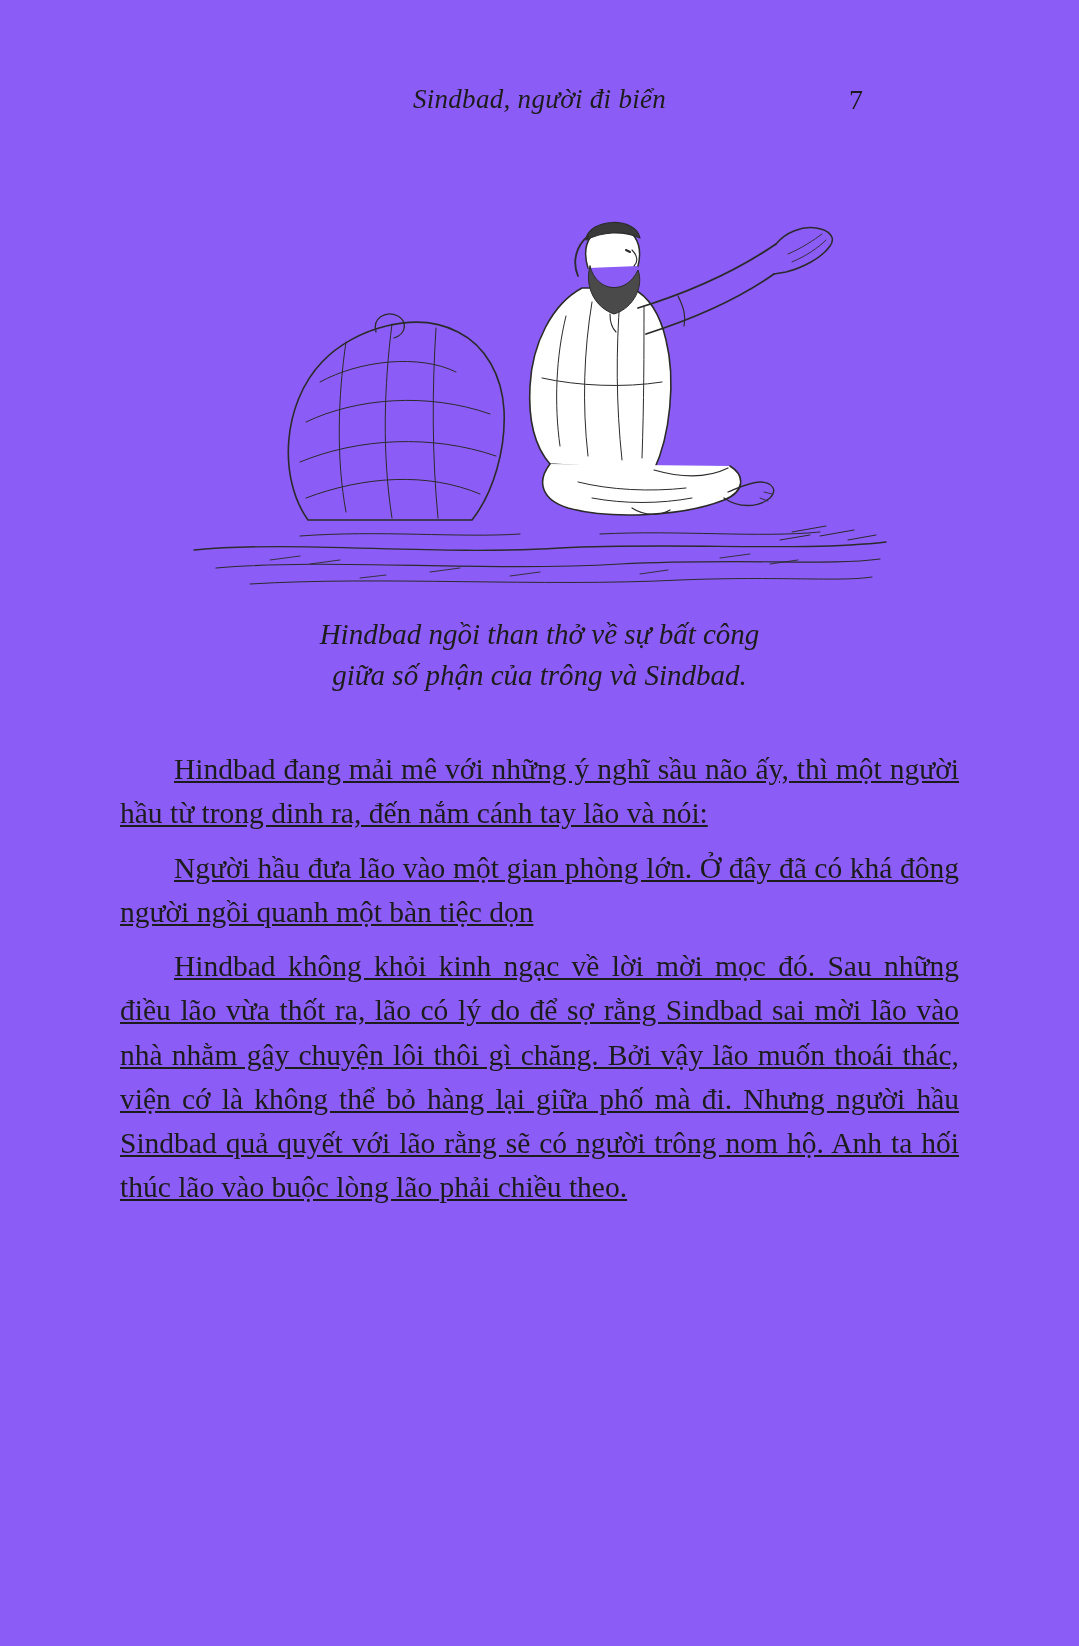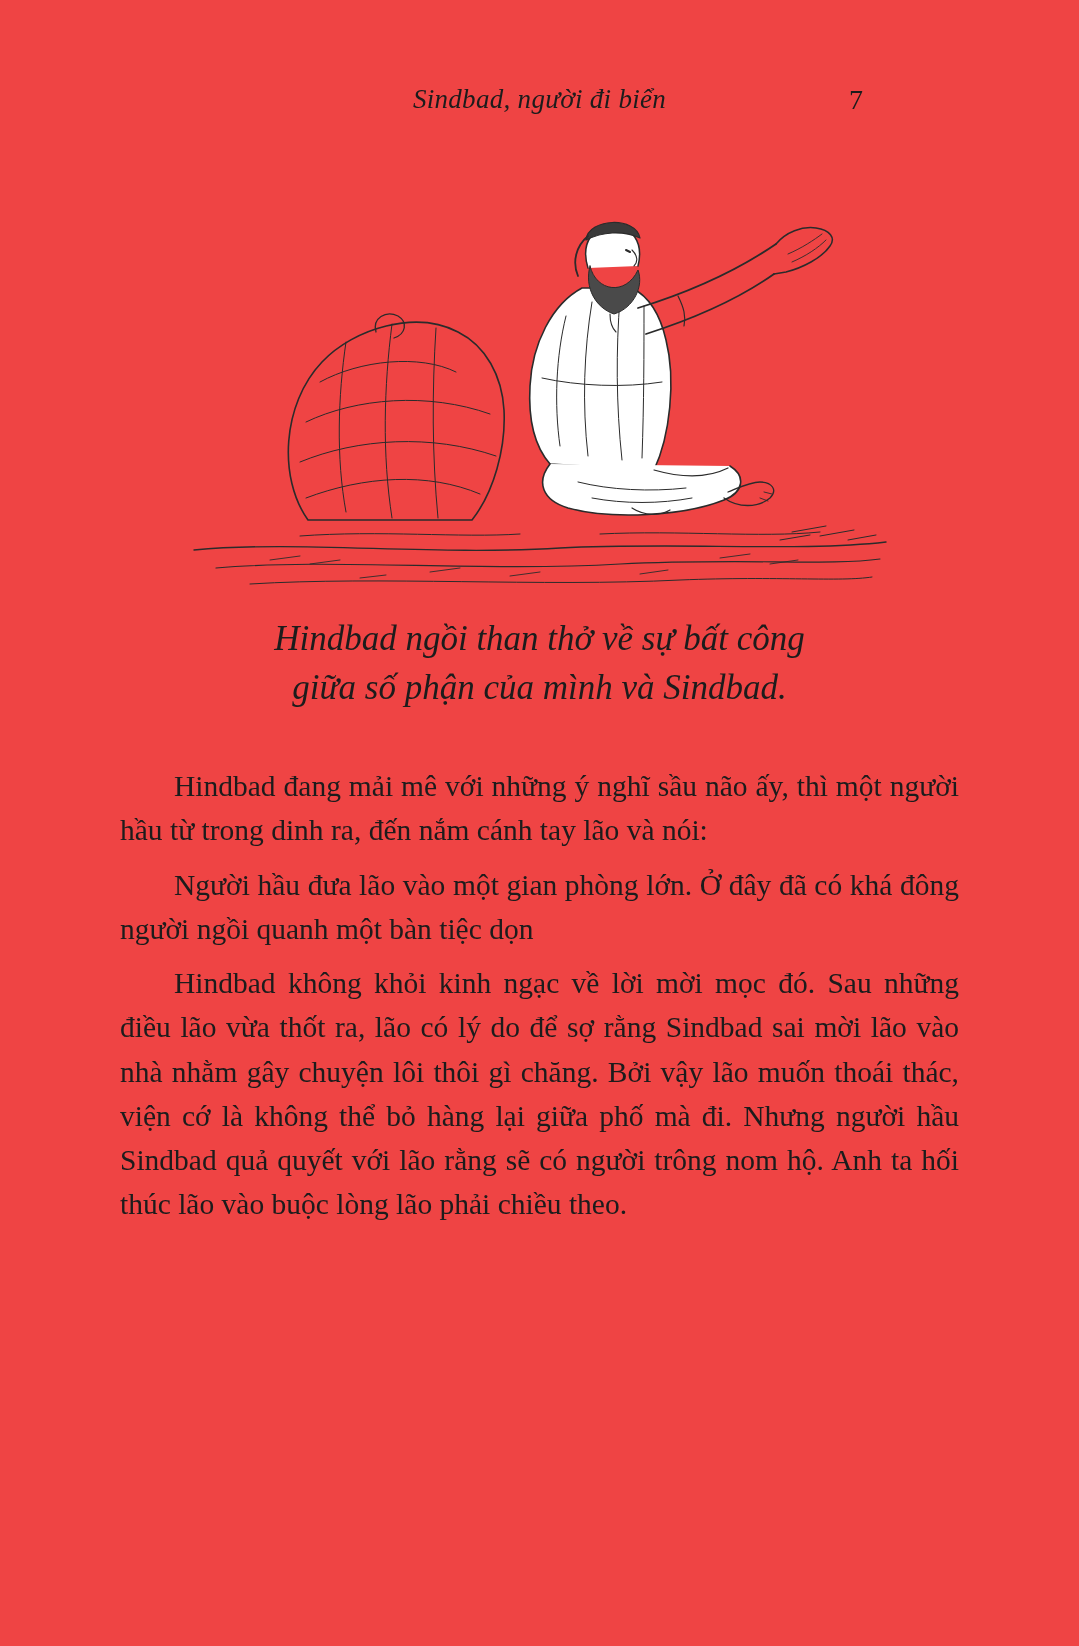--- a/index.html
+++ b/index.html
@@ -5,21 +5,21 @@
   html, body {
     margin: 0;
     padding: 0;
     background: #ffffff;
   }
   .page {
     position: relative;
     width: 1079px;
     height: 1646px;
     margin: 0 auto;
-    background: #ef4444;
+    background: #8b5cf6;
     color: #1c1c1c;
     font-family: "Liberation Serif", serif;
     overflow: hidden;
     box-sizing: border-box;
     padding: 84px 120px 0 120px;
   }
   .running-head {
     position: relative;
     height: 44px;
     margin-bottom: 18px;
@@ -42,33 +42,34 @@
     text-align: center;
     margin-top: 8px;
   }
   .figure-wrap svg {
     display: inline-block;
   }
   .caption {
     margin-top: 14px;
     text-align: center;
     font-style: italic;
-    font-size: 35px;
+    font-size: 29px;
     line-height: 1.4;
   }
   .caption span { display: block; }
   .body-text {
     margin-top: 52px;
     font-size: 29.5px;
     line-height: 1.5;
     text-align: justify;
   }
   .body-text p {
     margin: 0 0 10px 0;
     text-indent: 54px;
+    text-decoration: underline;
   }
 </style>
 </head>
 <body>
 
 <div class="page">
 
   <div class="running-head">
     <span class="title">Sindbad, người đi biển</span>
     <span class="folio">7</span>
@@ -158,21 +159,21 @@
             <path d="M640 390 l34 -6"></path>
             <path d="M668 394 l28 -5"></path>
           <path d="M600 394 l30 -5"></path>
         </g>
       </g>
     </svg>
   </div>
 
   <div class="caption">
     <span>Hindbad ngồi than thở về sự bất công</span>
-    <span>giữa số phận của mình và Sindbad.</span>
+    <span>giữa số phận của trông và Sindbad.</span>
   </div>
 
   <div class="body-text">
     <p>Hindbad đang mải mê với những ý nghĩ sầu não ấy, thì một người hầu từ trong dinh ra, đến nắm cánh tay lão và nói:</p>
     <p>Người hầu đưa lão vào một gian phòng lớn. Ở đây đã có khá đông người ngồi quanh một bàn tiệc dọn</p>
     <p>Hindbad không khỏi kinh ngạc về lời mời mọc đó. Sau những điều lão vừa thốt ra, lão có lý do để sợ rằng Sindbad sai mời lão vào nhà nhằm gây chuyện lôi thôi gì chăng. Bởi vậy lão muốn thoái thác, viện cớ là không thể bỏ hàng lại giữa phố mà đi. Nhưng người hầu Sindbad quả quyết với lão rằng sẽ có người trông nom hộ. Anh ta hối thúc lão vào buộc lòng lão phải chiều theo.</p>
   </div>
 
 </div>
 

